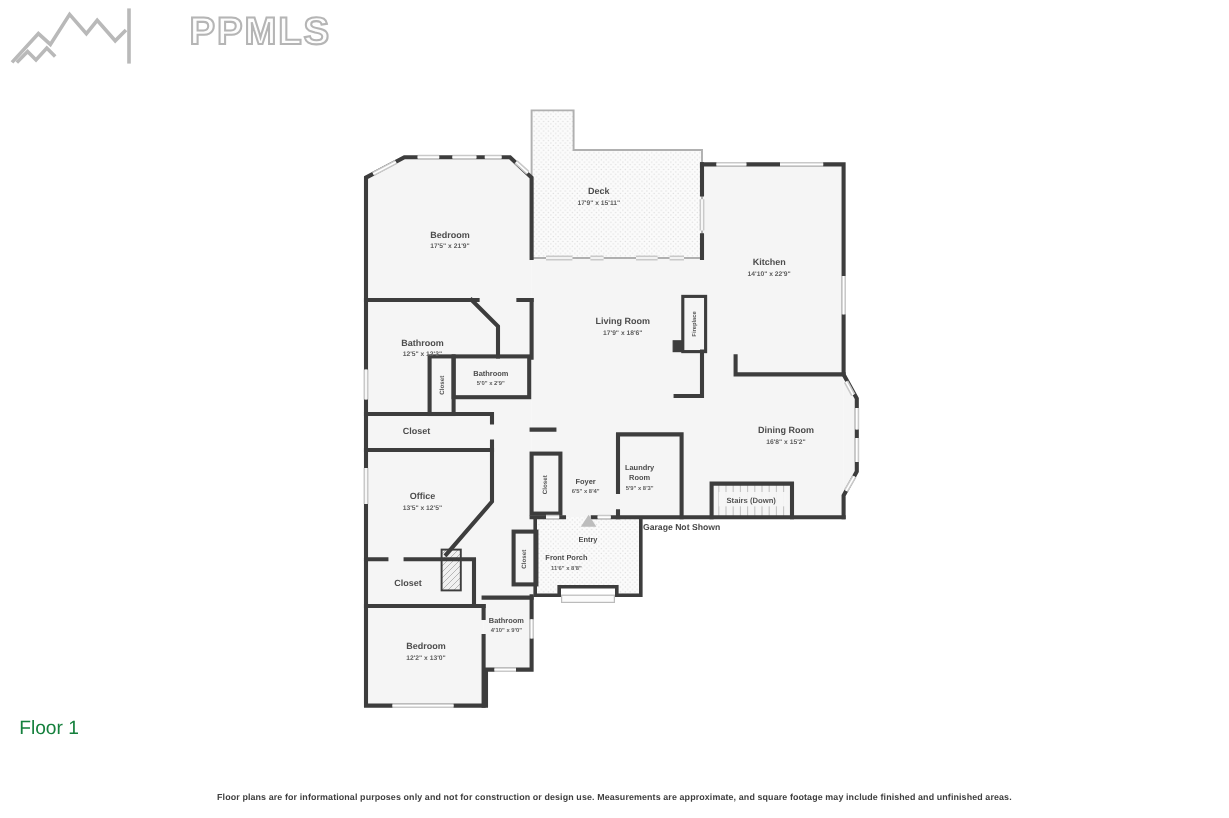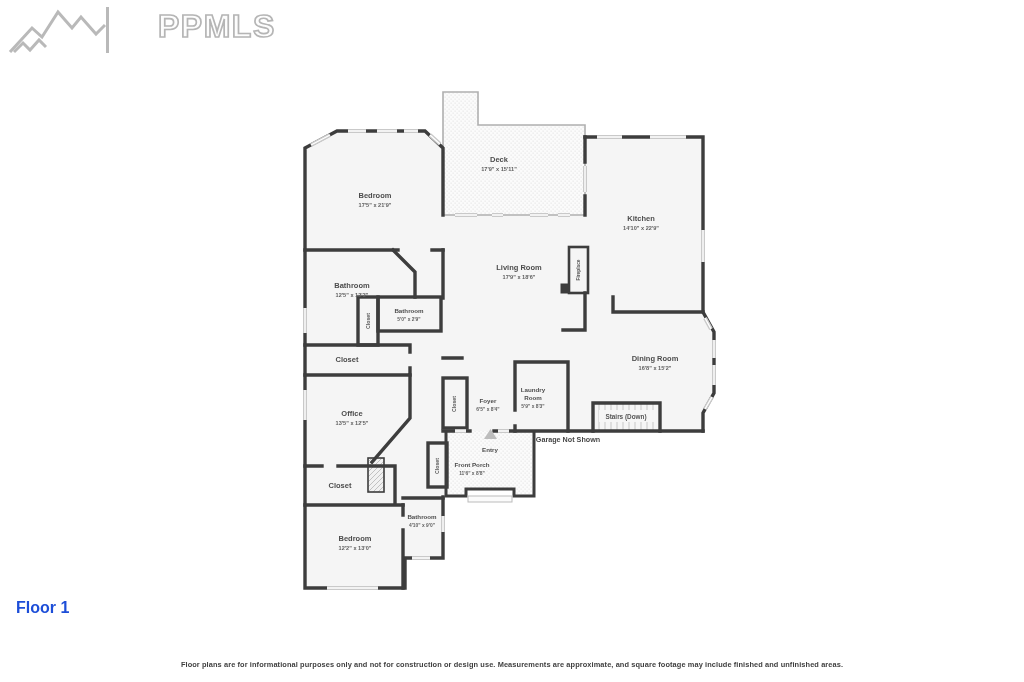--- a/index.html
+++ b/index.html
@@ -26,21 +26,21 @@
   .plan-svg{position:absolute;left:0;top:0;width:1024px;height:682px;}
   .room-name{font-size:7.5px;font-weight:700;fill:#4c4c4c;}
   .room-dims{font-size:5.6px;font-weight:600;fill:#5f5f5f;}
   .room-name-sm{font-size:6.2px;font-weight:700;fill:#4c4c4c;}
   .room-dims-sm{font-size:4.9px;font-weight:600;fill:#5f5f5f;}
   .closet-v{font-size:5.2px;font-weight:600;fill:#555;}
   .note-txt{font-size:7.2px;font-weight:700;fill:#474747;}
   .stairs-txt{font-size:6.4px;font-weight:600;fill:#555;}
   text{text-anchor:middle;}
   
-  .floor-label{position:absolute;left:16px;top:599px;font-size:16px;font-weight:700;color:#1d4ed8;}
+  .floor-label{position:absolute;left:16px;top:599px;font-size:16px;font-weight:400;color:#15803d;}
   .disclaimer{position:absolute;left:0;top:660px;width:1024px;text-align:center;
     font-size:7.4px;font-weight:700;color:#3f3f3f;letter-spacing:0.1px;}
 </style>
 </head>
 <body>
 
 <div class="watermark">
   <svg class="wm-logo" width="100" height="56" viewBox="0 0 100 56">
     <path d="M2,48 L24,24 L34,33 L50,8 L64,24 L73,13 L88,30 L97,21" fill="none" stroke="#b9b9b9" stroke-width="3" stroke-linejoin="miter"></path>
     <path d="M6,48 l9,-9 l7,7 l9,-10 l7,7" fill="none" stroke="#b9b9b9" stroke-width="3"></path>

